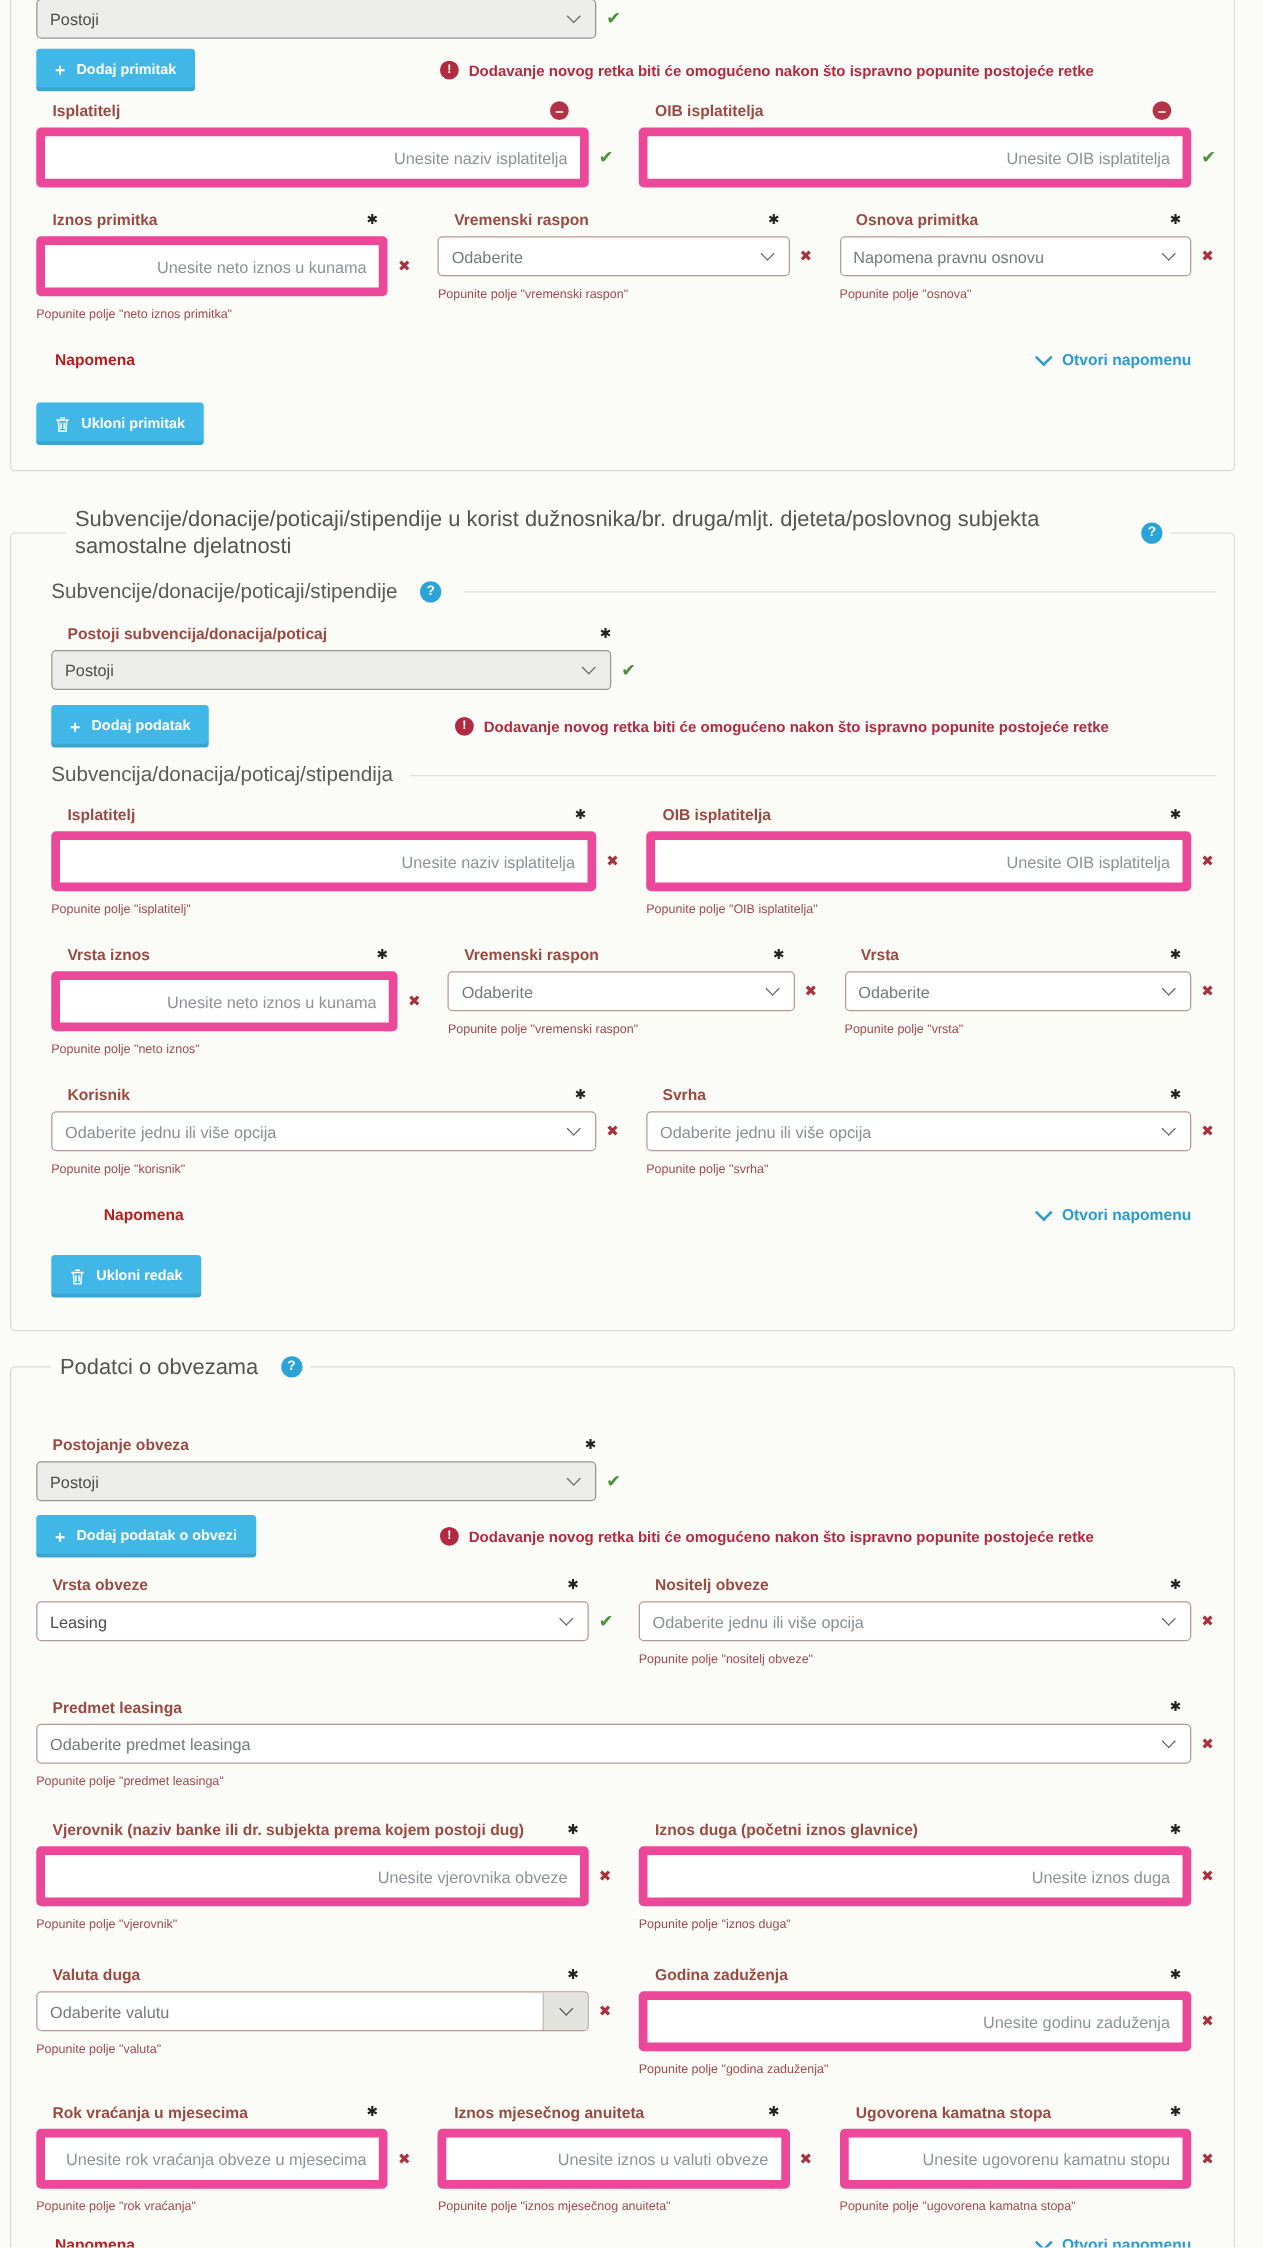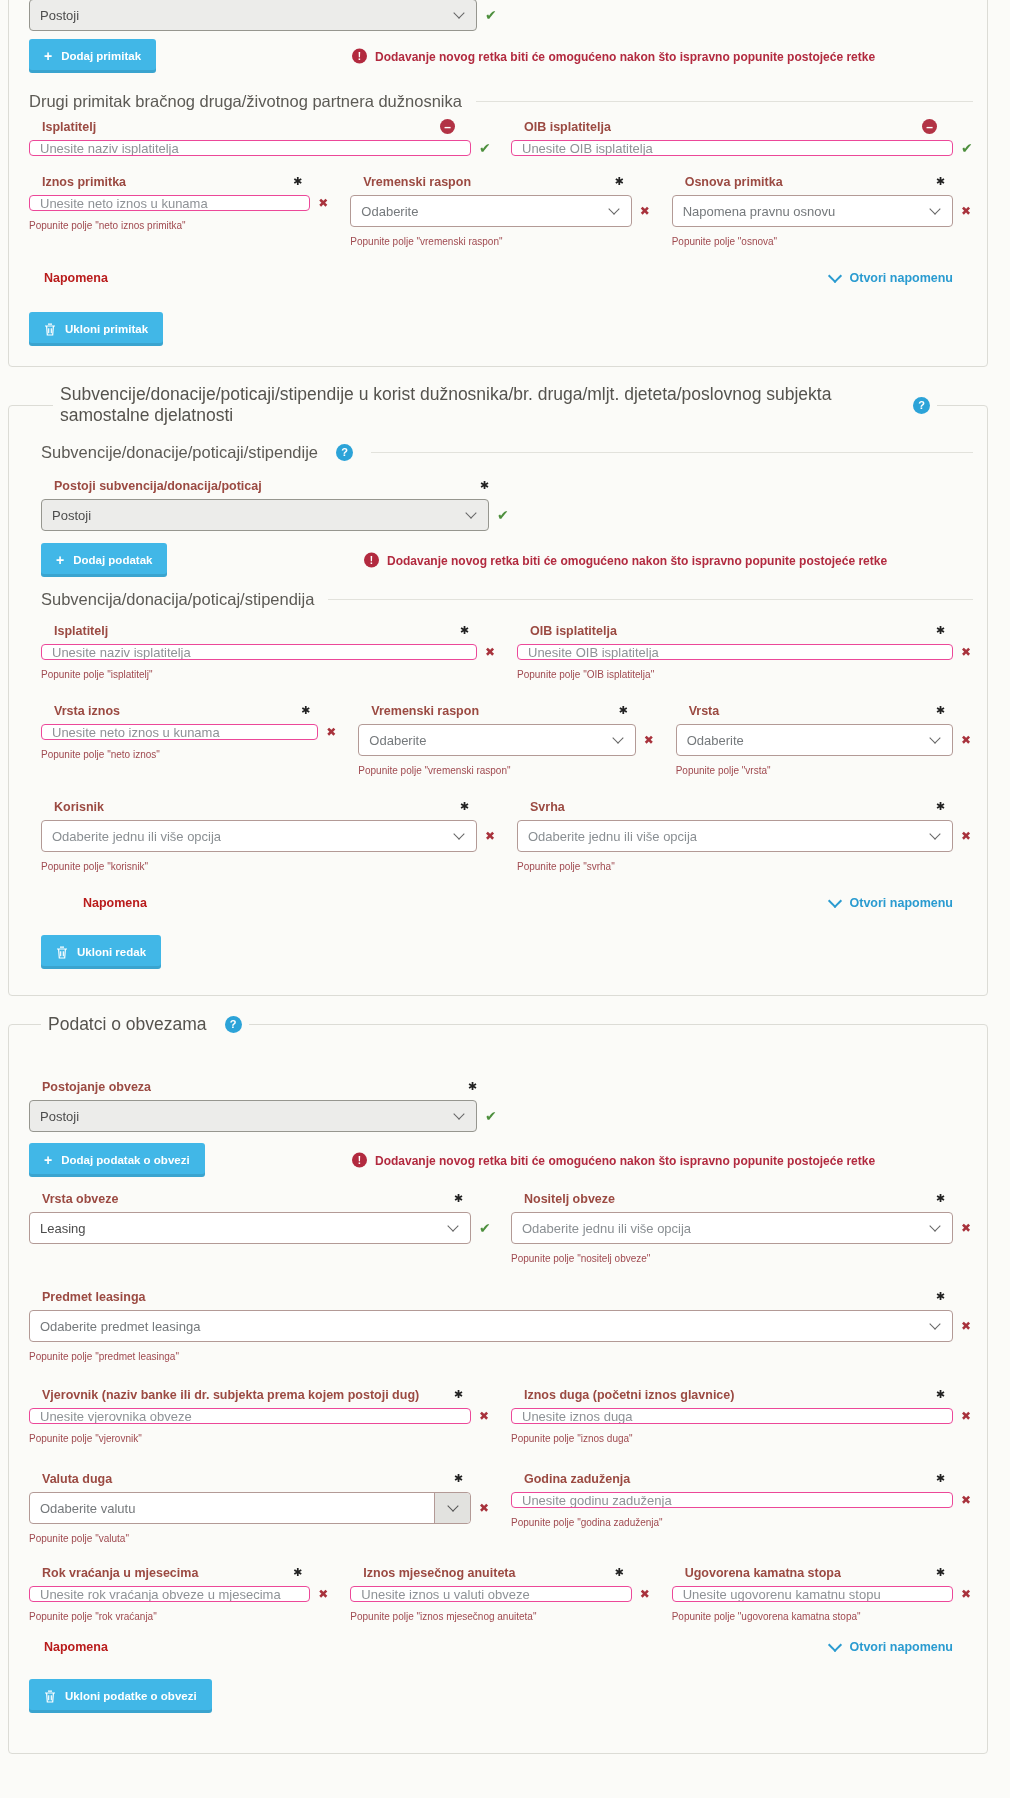--- a/index.html
+++ b/index.html
@@ -35,24 +35,25 @@
     display:flex;justify-content:space-between;align-items:center;
     padding-left:13px;margin-right:8px;height:15px;
   }
   .flabel{font-size:12.5px;font-weight:bold;color:#9b4a42;white-space:nowrap;}
   .ast{font-size:11px;color:#222;}
   .ctlrow{position:relative;margin-top:6px;display:flex;}
   .vicon{position:absolute;left:calc(100% + 8px);top:50%;transform:translateY(-50%);}
   .vicon.ok{color:#4d8f3d;font-size:14px;}
   .vicon.bad{color:#a8323c;font-size:12px;font-weight:bold;}
   .tin{
-    width:100%;height:16px;box-sizing:border-box;
-    border:1px solid #ec4899;border-radius:4px;background:#fff;
+    width:100%;height:48px;box-sizing:border-box;
+    border:7px solid #ec4899;border-radius:4px;background:#fff;
     padding:0 10px;font-size:13px;color:#444;
     font-family:"Liberation Sans","DejaVu Sans",sans-serif;
+    text-align:right;
   }
   .tin::placeholder{color:#8e9296;opacity:1;}
   .selbox{
     width:100%;height:32px;box-sizing:border-box;
     border:1px solid #b39a96;border-radius:4px;background:#fff;
     display:flex;align-items:center;
     padding:0 30px 0 10px;font-size:13px;color:#75797c;
     position:relative;cursor:pointer;
   }
   .selbox.gray{background:#ececea;border-color:#96968f;color:#4c4c4c;}
@@ -107,21 +108,21 @@
   
   .w-half{width:448px;}
   .exists-lblrow{width:448px;box-sizing:border-box;}
   .grp{padding-left:0px;}
   
   .mt6{margin-top:6px;}.mt8{margin-top:8px;}.mt11{margin-top:11px;}
   .mt12{margin-top:12px;}.mt14{margin-top:14px;}.mt16{margin-top:16px;}
   .mt18{margin-top:18px;}.mt20{margin-top:20px;}.mt22{margin-top:22px;}
   .mt24{margin-top:24px;}.mt26{margin-top:26px;}.mt34{margin-top:34px;}
   #sec1{margin-top:-46px;padding-top:44px;}
-  #sec2{margin-top:17px;padding-bottom:26px;padding-left:32px;}
+  #sec2{margin-top:28px;padding-bottom:26px;padding-left:32px;}
   #sec3{margin-top:18px;padding-bottom:40px;}
 </style>
 </head>
 <body>
 
 <fieldset class="sec" id="sec1">
   <div class="ctlrow w-half" style="margin-top:0;">
     <div class="selbox gray dark">
       <span>Postoji</span>
       <span class="chev"></span>
@@ -133,23 +134,20 @@
     <button class="btn">
       <span class="plus">+</span>
       <span>Dodaj primitak</span>
     </button>
     <div class="warning">
       <span class="warn-ic">!</span>
       <span>Dodavanje novog retka biti će omogućeno nakon što ispravno popunite postojeće retke</span>
     </div>
   </div>
 
-  <div class="sub-heading mt18">
-    <span>Drugi primitak bračnog druga/životnog partnera dužnosnika</span>
-  </div>
 
   <div class="row c2 mt8">
     <div class="cell">
       <div class="lblrow">
         <span class="flabel">Isplatitelj</span>
         <span class="minus-ic">–</span>
       </div>
       <div class="ctlrow">
         <input class="tin" placeholder="Unesite naziv isplatitelja" style="">
         <span class="vicon ok">✔</span>

